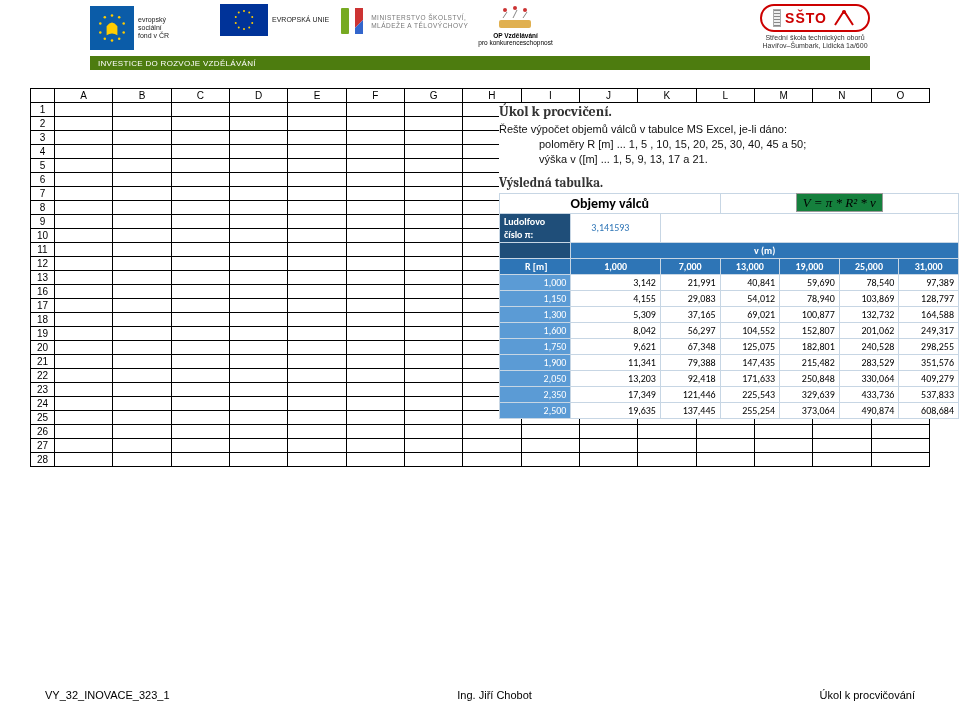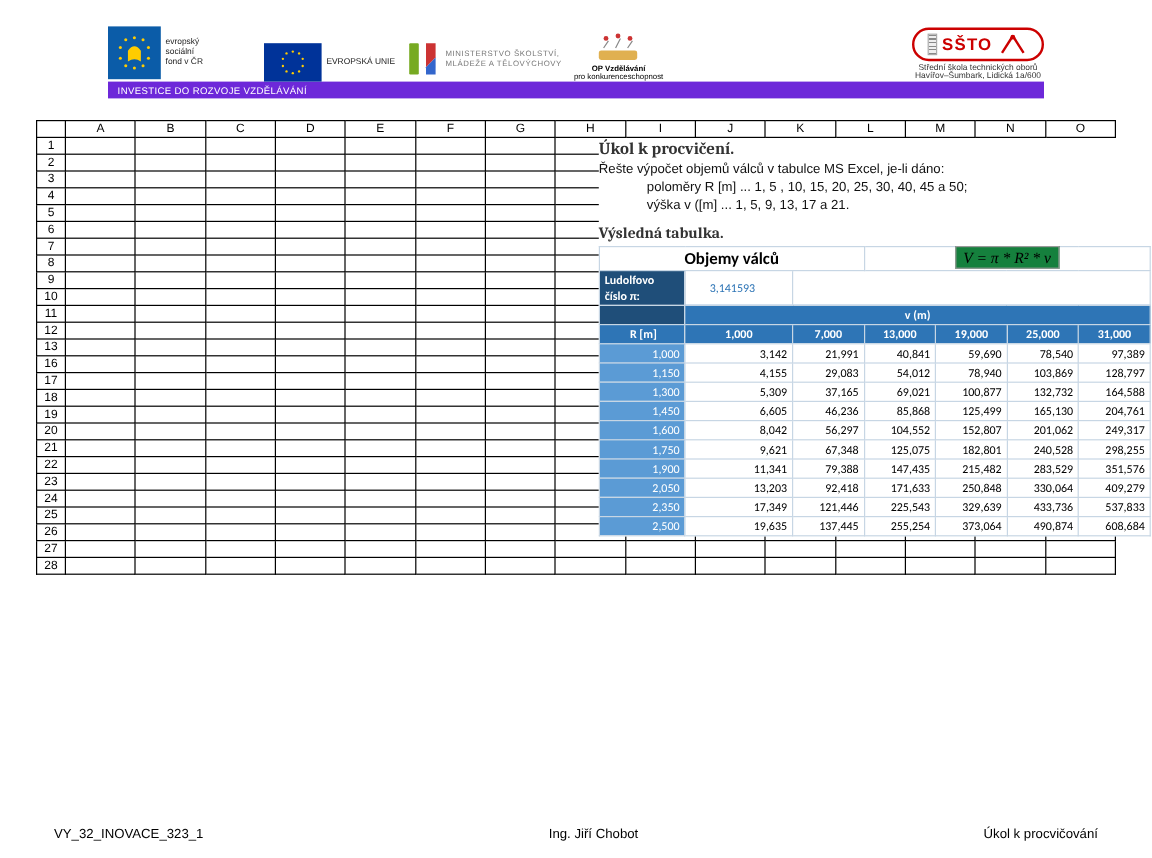--- a/index.html
+++ b/index.html
@@ -6,24 +6,24 @@
   body {
     margin: 0;
     padding: 0;
     font-family: Arial, sans-serif;
     font-size: 11px;
     background: #fff;
     width: 960px;
   }
   .header-banner {
     display: flex;
-    align-items: flex-end;
+    align-items: flex-start;
     padding: 4px 90px 0 90px;
     gap: 10px;
-    height: 68px;
+    height: 56px;
     position: relative;
   }
   .logo-box {
     display: flex;
     align-items: center;
     gap: 4px;
   }
   .logo-esf {
     width: 120px;
     height: 48px;
@@ -53,21 +53,21 @@
   .msmt-text { font-size: 6.5px; color: #777; letter-spacing: 0.5px; line-height:1.2; }
   .opvk-box { display:flex; flex-direction:column; align-items:center; }
   .opvk-icon { width: 40px; height: 28px; }
   .opvk-text { font-size: 6.5px; font-weight:bold; }
   .ssto-box { margin-left:auto; display:flex; flex-direction:column; align-items:center; }
   .ssto-logo { width: 110px; height: 28px; border:2px solid #c00; border-radius: 16px; display:flex; align-items:center; justify-content:center; gap:4px; color:#c00; font-weight:bold; font-size:14px; letter-spacing:1px;}
   .ssto-text { font-size:7px; text-align:center; color:#333; line-height:1.1; margin-top:2px;}
   .black-bar {
     margin: 0 90px;
     height: 14px;
-    background: #6d28d9;
+    background: #4d7c0f;
     color: #fff;
     font-size: 8px;
     display:flex;
     align-items:center;
     padding-left: 8px;
     letter-spacing: 0.3px;
   }
   .sheet-area {
     margin: 18px 30px 0 30px;
     position: relative;
@@ -816,29 +816,20 @@
             <tr class="rt-body">
               <td>1,300</td>
               <td>5,309</td>
               <td>37,165</td>
               <td>69,021</td>
               <td>100,877</td>
               <td>132,732</td>
               <td>164,588</td>
             </tr>
             <tr class="rt-body">
-              <td>1,450</td>
-              <td>6,605</td>
-              <td>46,236</td>
-              <td>85,868</td>
-              <td>125,499</td>
-              <td>165,130</td>
-              <td>204,761</td>
-            </tr>
-            <tr class="rt-body">
               <td>1,600</td>
               <td>8,042</td>
               <td>56,297</td>
               <td>104,552</td>
               <td>152,807</td>
               <td>201,062</td>
               <td>249,317</td>
             </tr>
             <tr class="rt-body">
               <td>1,750</td>

